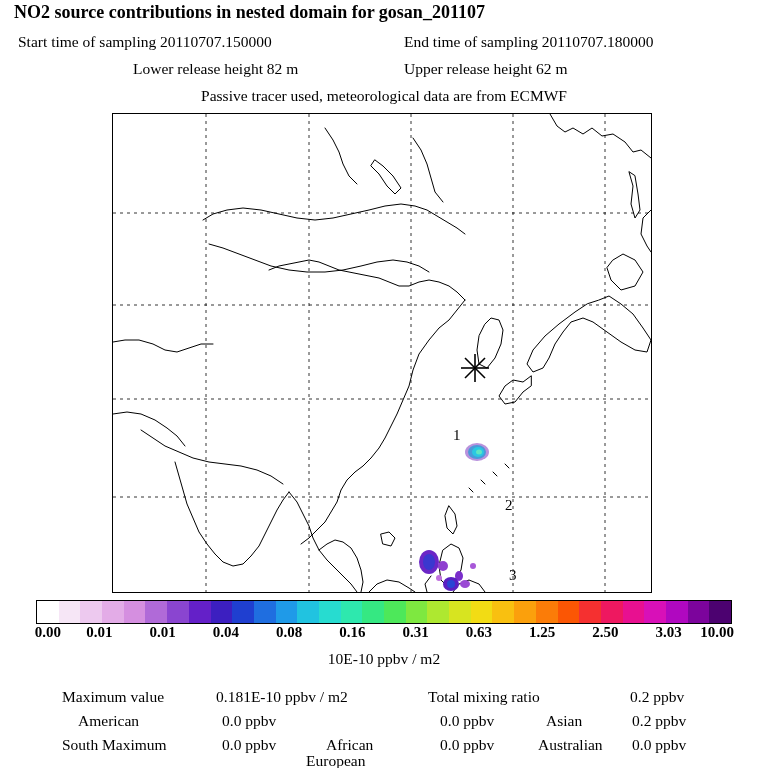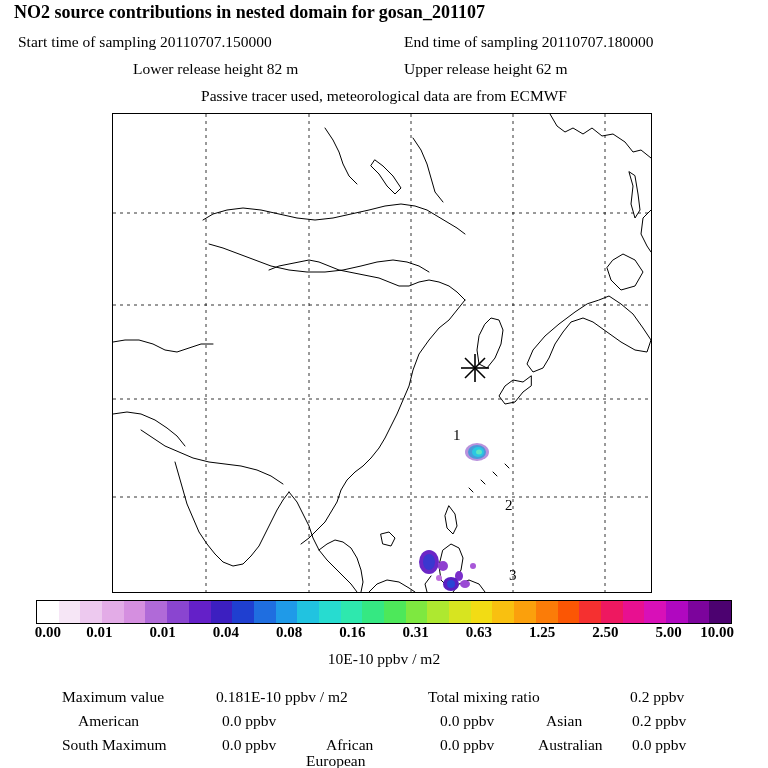--- a/index.html
+++ b/index.html
@@ -308,21 +308,21 @@
       <span style="transform: translateX(-12%); left: 38px;">0.00</span>
       <span style="left: 99.2727px;">0.01</span>
       <span style="left: 162.545px;">0.01</span>
       <span style="left: 225.818px;">0.04</span>
       <span style="left: 289.091px;">0.08</span>
       <span style="left: 352.364px;">0.16</span>
       <span style="left: 415.636px;">0.31</span>
       <span style="left: 478.909px;">0.63</span>
       <span style="left: 542.182px;">1.25</span>
       <span style="left: 605.455px;">2.50</span>
-      <span style="left: 668.727px;">5.00</span>
+      <span style="left: 668.727px;">3.03</span>
       <span style="transform: translateX(-88%); left: 730px;">10.00</span>
     </div>
 
   <div class="cbar-unit">10E-10 ppbv / m2</div>
 
   <div class="foot" style="top:688px;">
     <span class="f1-a">Maximum value</span>
     <span class="f1-b">0.181E-10 ppbv / m2</span>
     <span class="f1-c">Total mixing ratio</span>
     <span class="f1-d">0.2 ppbv</span>

